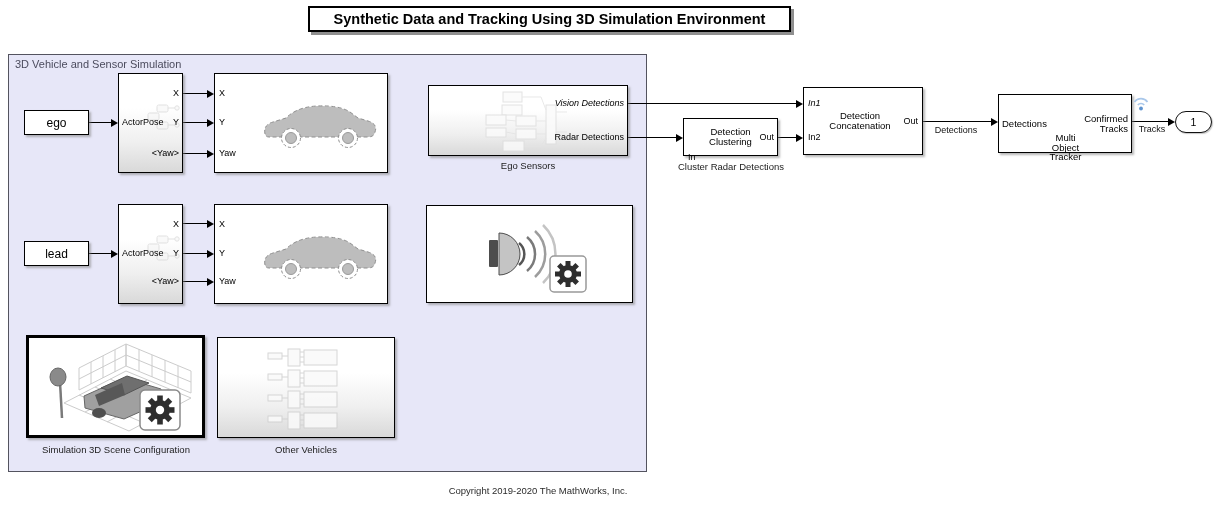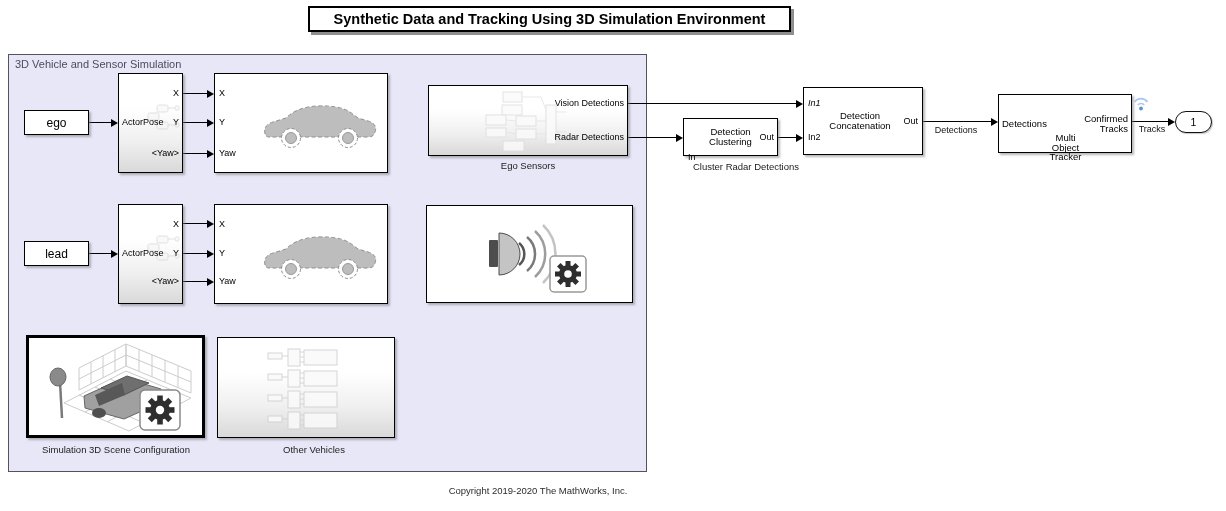--- a/index.html
+++ b/index.html
@@ -181,21 +181,21 @@
         <polyline points="93,11 112,11 117,24"></polyline>
           <polyline points="77,34 87,35"></polyline>
         <polyline points="77,46 87,48"></polyline>
           <polyline points="107,35 117,35"></polyline>
         <polyline points="107,48 117,48"></polyline>
           <polyline points="95,60 112,60 117,52"></polyline>
         <polyline points="127,26 138,26"></polyline>
           <polyline points="127,46 138,46"></polyline>
       </g>
     </svg>
-    <span class="plabel pl-r" style="top:13px;">Vision Detections</span>
+    <span class="plabel pl-r" style="top:13px;font-style:italic;">Vision Detections</span>
     <span class="plabel pl-r" style="top:47px;">Radar Detections</span>
   </div>
   <div class="sublabel" style="left:428px;top:160px;width:200px;">Ego Sensors</div>
 
   <div class="block" style="left:426px;top:205px;width:207px;height:98px;">
     <svg width="205" height="96" viewBox="0 0 205 96">
       <rect x="62" y="34" width="9" height="27" rx="1" fill="#4d4d4d"></rect>
       <path d="M72,27 A21,21 0 0 1 72,69 Z" fill="#c4c4c4" stroke="#4d4d4d"></path>
       <path d="M92,37 A14,14 0 0 1 92,59" fill="none" stroke="#555" stroke-width="2.5"></path>
       <path d="M100,31 A22,22 0 0 1 100,65" fill="none" stroke="#7a7a7a" stroke-width="2.5"></path>
@@ -307,31 +307,31 @@
             <rect x="70" y="74" width="12" height="17"></rect>
             <rect x="86" y="75" width="33" height="15"></rect>
           <line x1="64" y1="81" x2="70" y2="81"></line>
             <line x1="82" y1="77" x2="86" y2="77"></line>
             <line x1="82" y1="82" x2="86" y2="82"></line>
             <line x1="82" y1="87" x2="86" y2="87"></line>
         </g>
       </g>
     </svg>
   </div>
-  <div class="sublabel" style="left:225px;top:444px;width:178px;">Other Vehicles</div>
+  <div class="sublabel" style="left:217px;top:444px;width:178px;">Other Vehicles</div>
 
   <div class="block" style="left:683px;top:118px;width:95px;height:38px;">
     <span class="plabel pl-l" style="top:14px;margin-top:20px;">In</span>
     <span class="plabel pl-r" style="top:14px;">Out</span>
     <div class="two-line bname" style="padding:0 16px;">
       <span>Detection</span>
       <span>Clustering</span>
     </div>
   </div>
-  <div class="sublabel" style="left:671px;top:161px;width:120px;margin-left:15px;">Cluster Radar Detections</div>
+  <div class="sublabel" style="left:671px;top:161px;width:120px;">Cluster Radar Detections</div>
 
   <div class="block" style="left:803px;top:87px;width:120px;height:68px;">
     <span class="plabel pl-l" style="top:11px;font-style:italic;">In1</span>
     <span class="plabel pl-l" style="top:45px;">In2</span>
     <span class="plabel pl-r" style="top:29px;right:4px;">Out</span>
     <div class="two-line bname" style="padding:0 24px 0 18px;">
       <span>Detection</span>
       <span>Concatenation</span>
     </div>
   </div>

